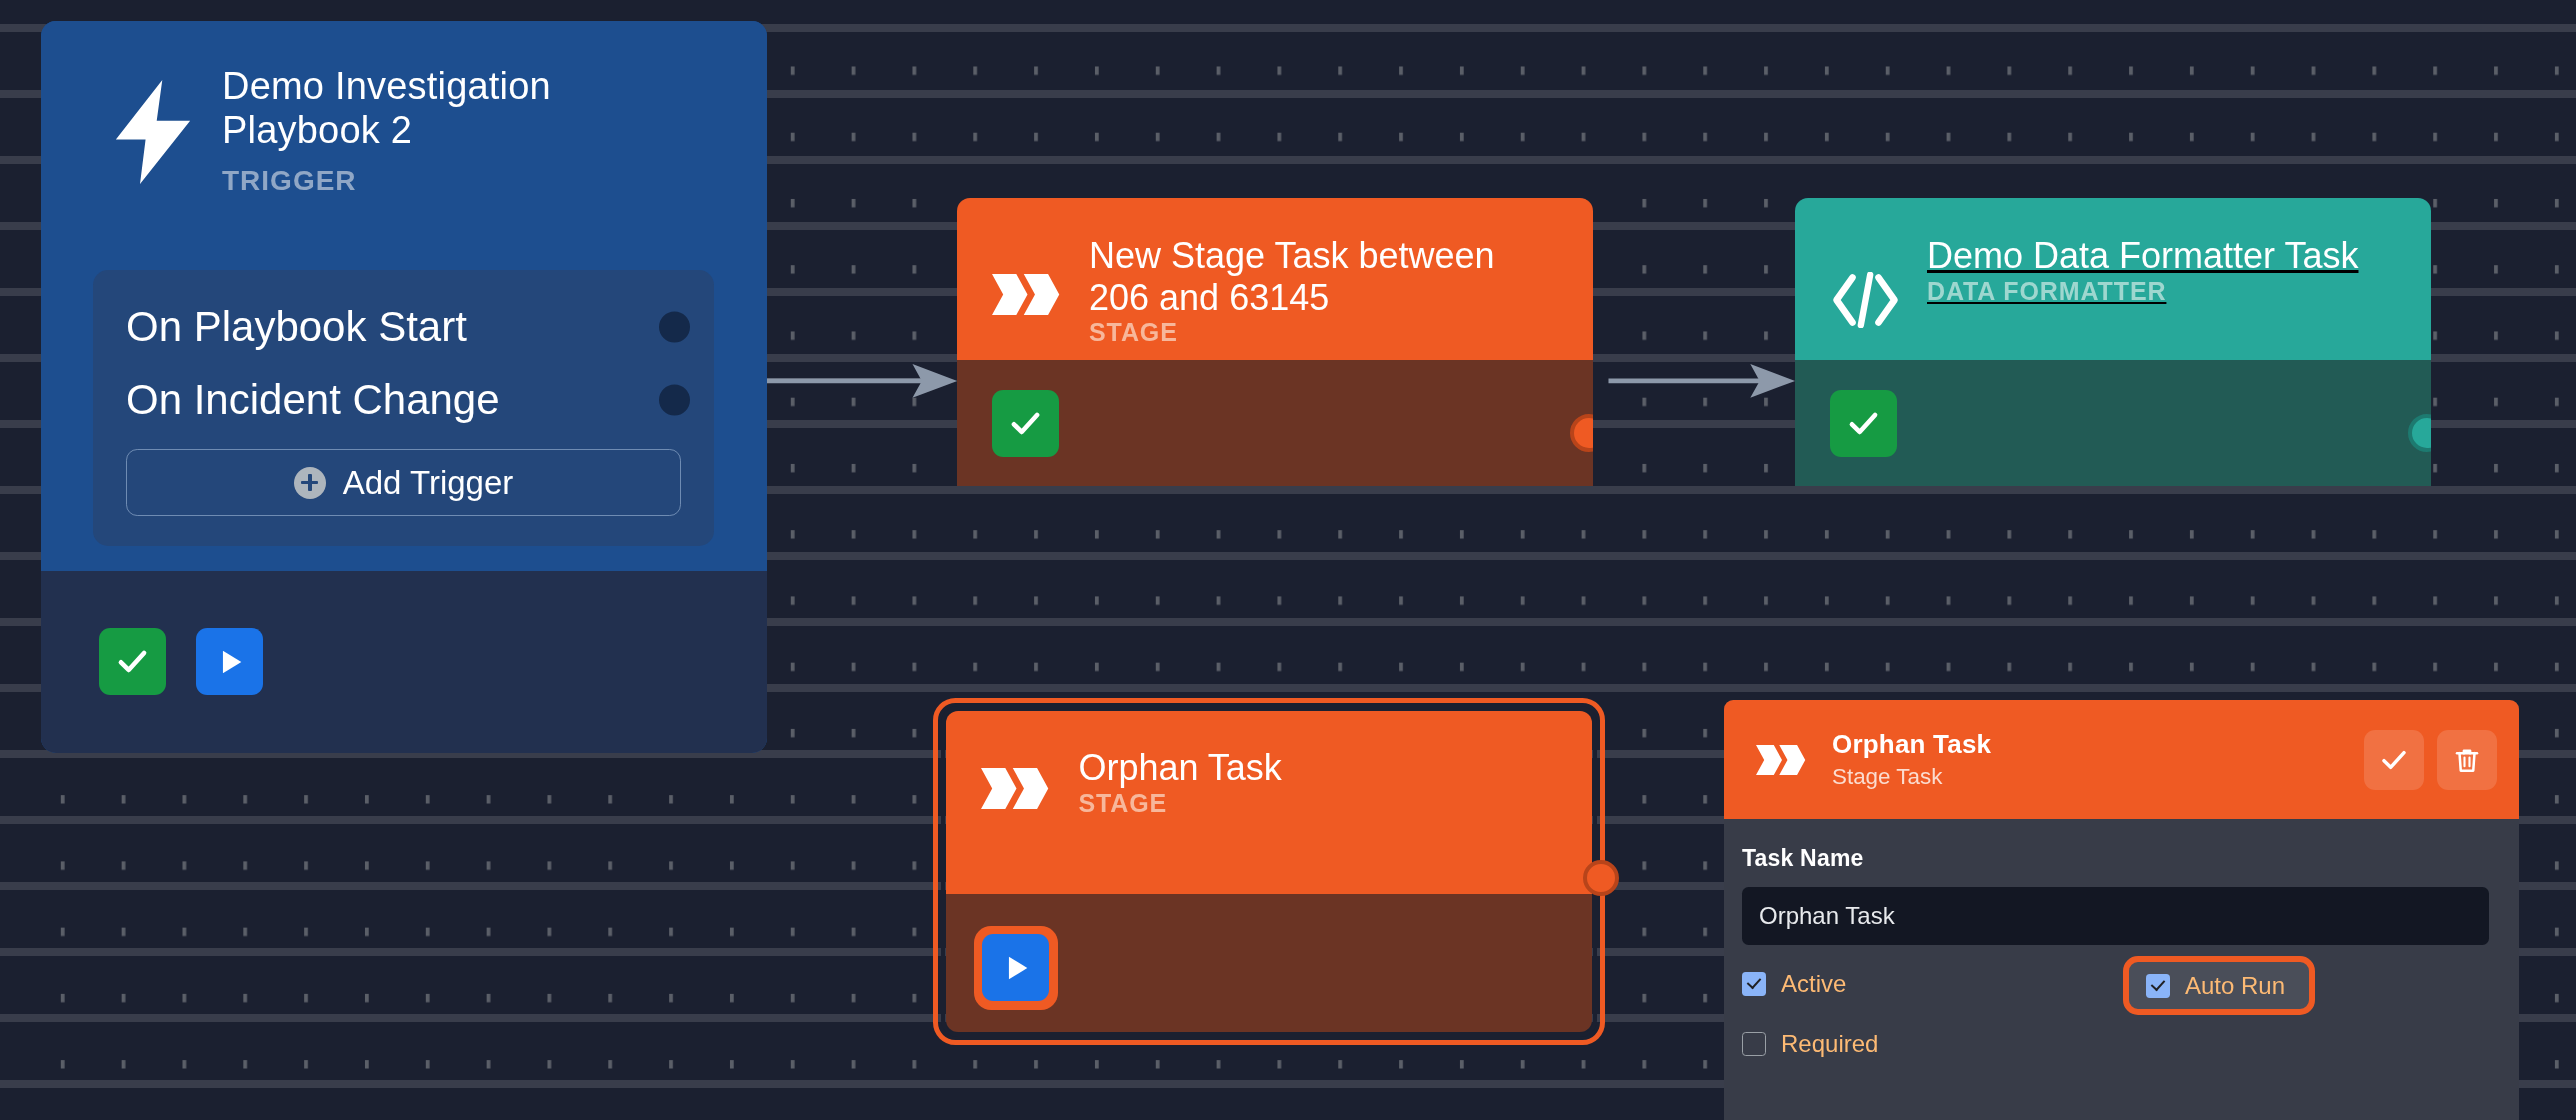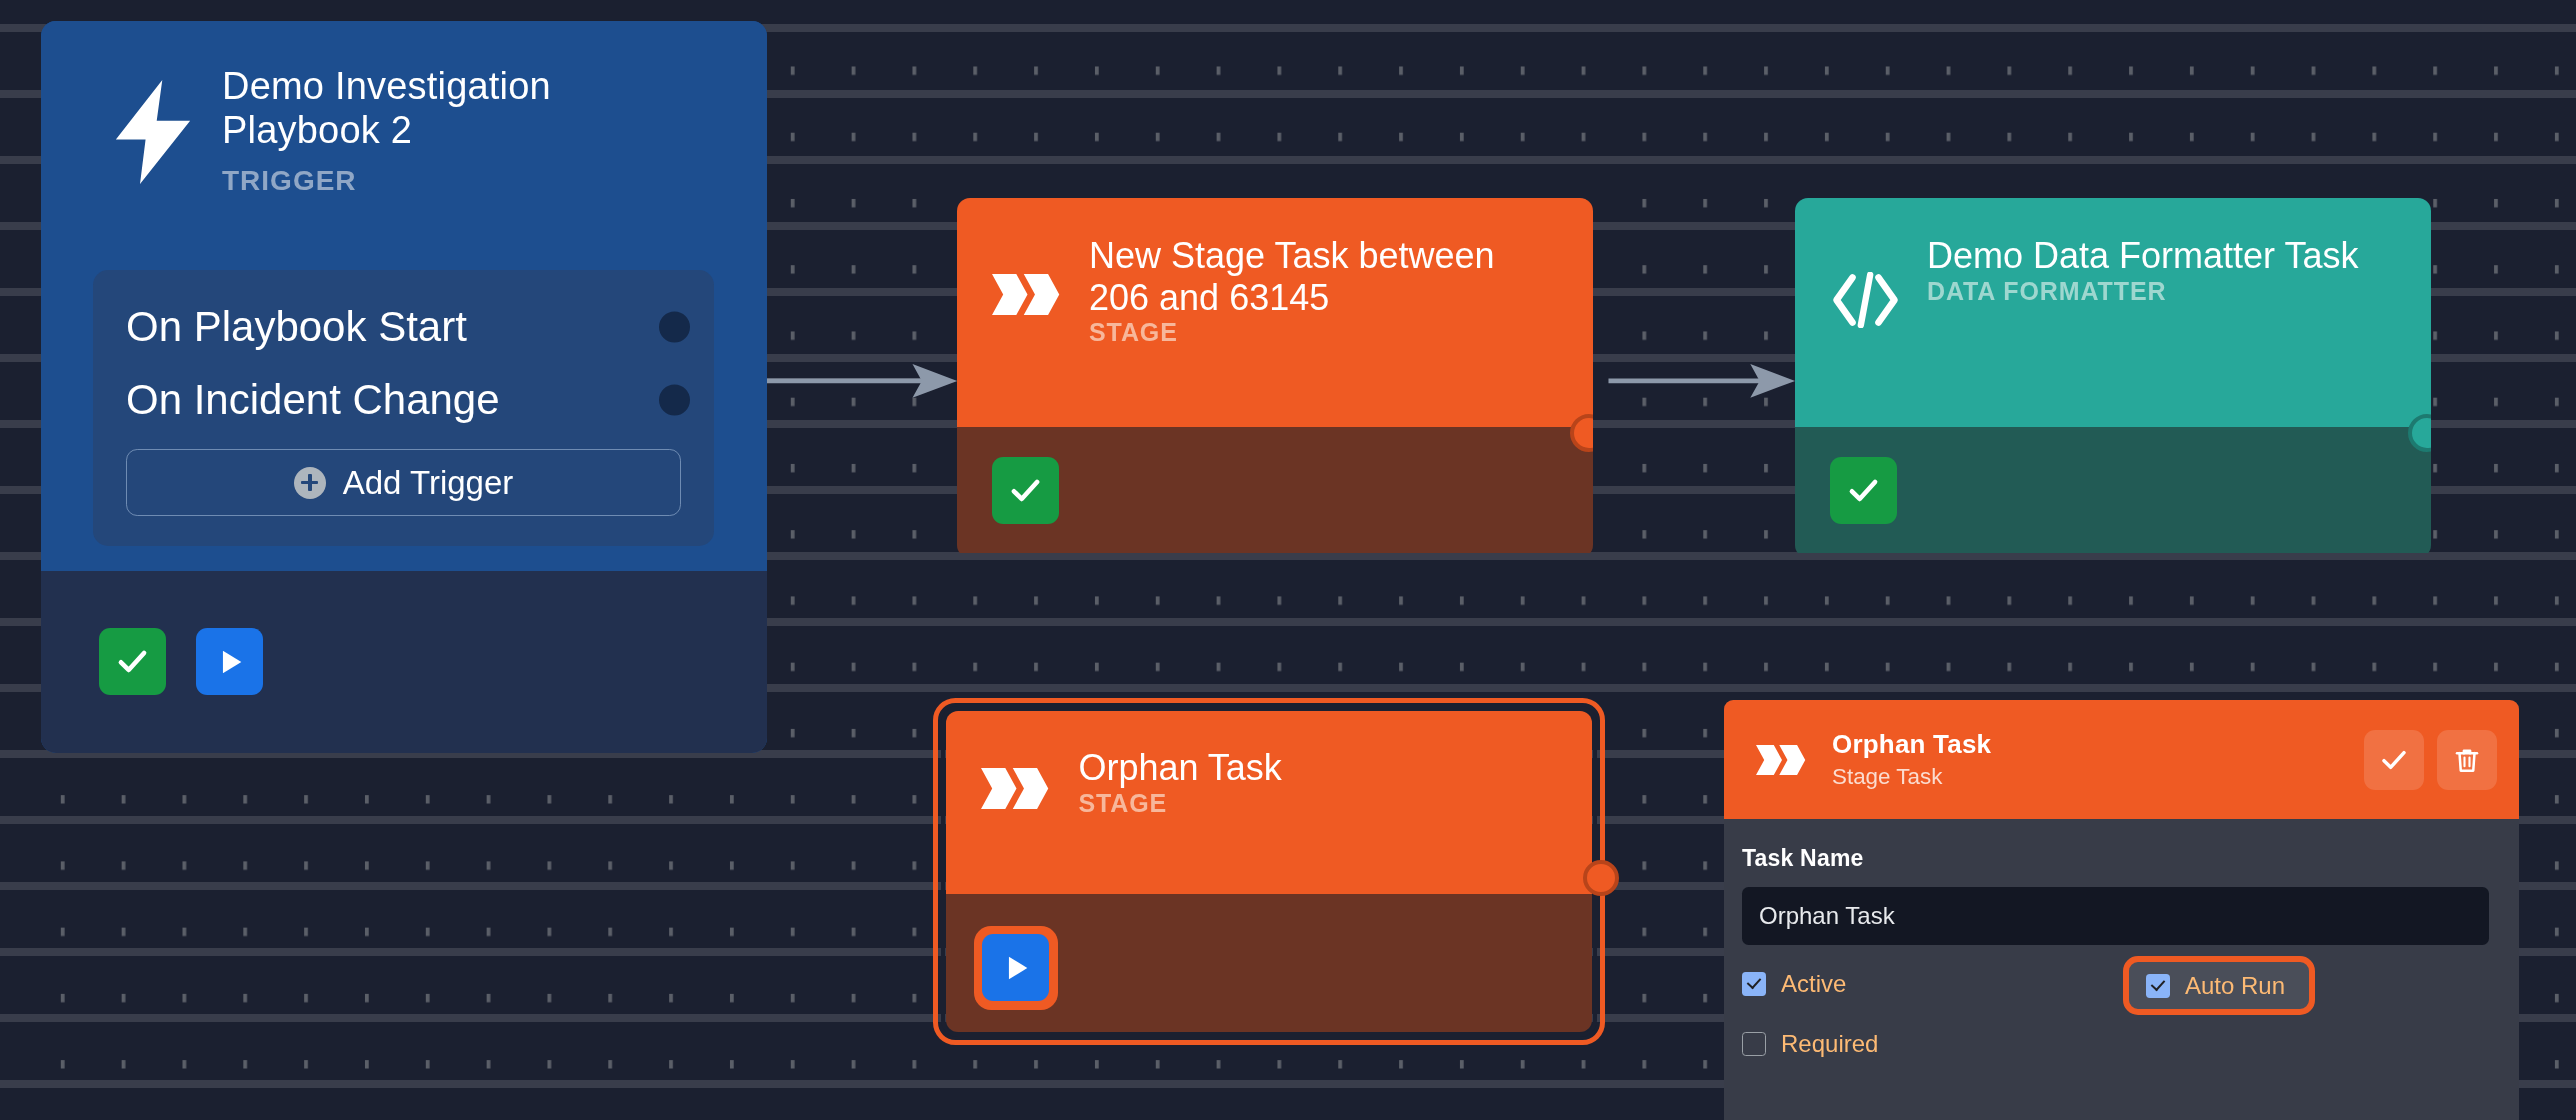--- a/index.html
+++ b/index.html
@@ -169,21 +169,21 @@
   .sq-blue  { background: #1a73e8; }
   .sq-btn svg { display: block; }
 
   
   .tnode { position: absolute; border-radius: 13px; overflow: hidden; }
   .tnode-head {
     display: flex;
     align-items: flex-start;
     padding-top: 35px;
     box-sizing: border-box;
-    height: 229px;
+    height: 162px;
   }
   .tnode-ico { margin-left: 35px; margin-top: 39px; flex: none; }
   .tnode-txt { margin-left: 26px; padding-top: 1.9px; }
   .tnode-title {
     color: #ffffff;
     font-size: 36px;
     line-height: 1.16;
     font-weight: 400;
     max-width: 466px;
   }
@@ -211,21 +211,21 @@
 
   
   #stage-node { left: 957px; top: 198px; width: 636px; height: 360px; }
   #stage-node .tnode-head { background: #ef5a23; }
   #stage-node .tnode-sub  { color: #f7b79b; }
   #stage-node .tnode-body { background: #6b3424; }
   #stage-node .port { background: #ef5a23; border: 4.7px solid #b8441a; top: 216px; transform: none; }
 
   
   #df-node { left: 1795px; top: 198px; width: 636px; height: 360px; }
-  #df-node .tnode-head { background: #27a89a; }
+  #df-node .tnode-head { background: #27a89a; text-decoration: underline; }
   #df-node .tnode-sub  { color: #9ed7cf; }
   #df-node .tnode-body { background: #225b55; }
   #df-node .port { background: #27a89a; border: 4.7px solid #1d7a70; top: 216px; transform: none; }
 
   
   #orphan-wrap {
     position: absolute;
     left: 933px; top: 698px;
     width: 672px; height: 347px;
     border: 5.6px solid #ef5a23;

